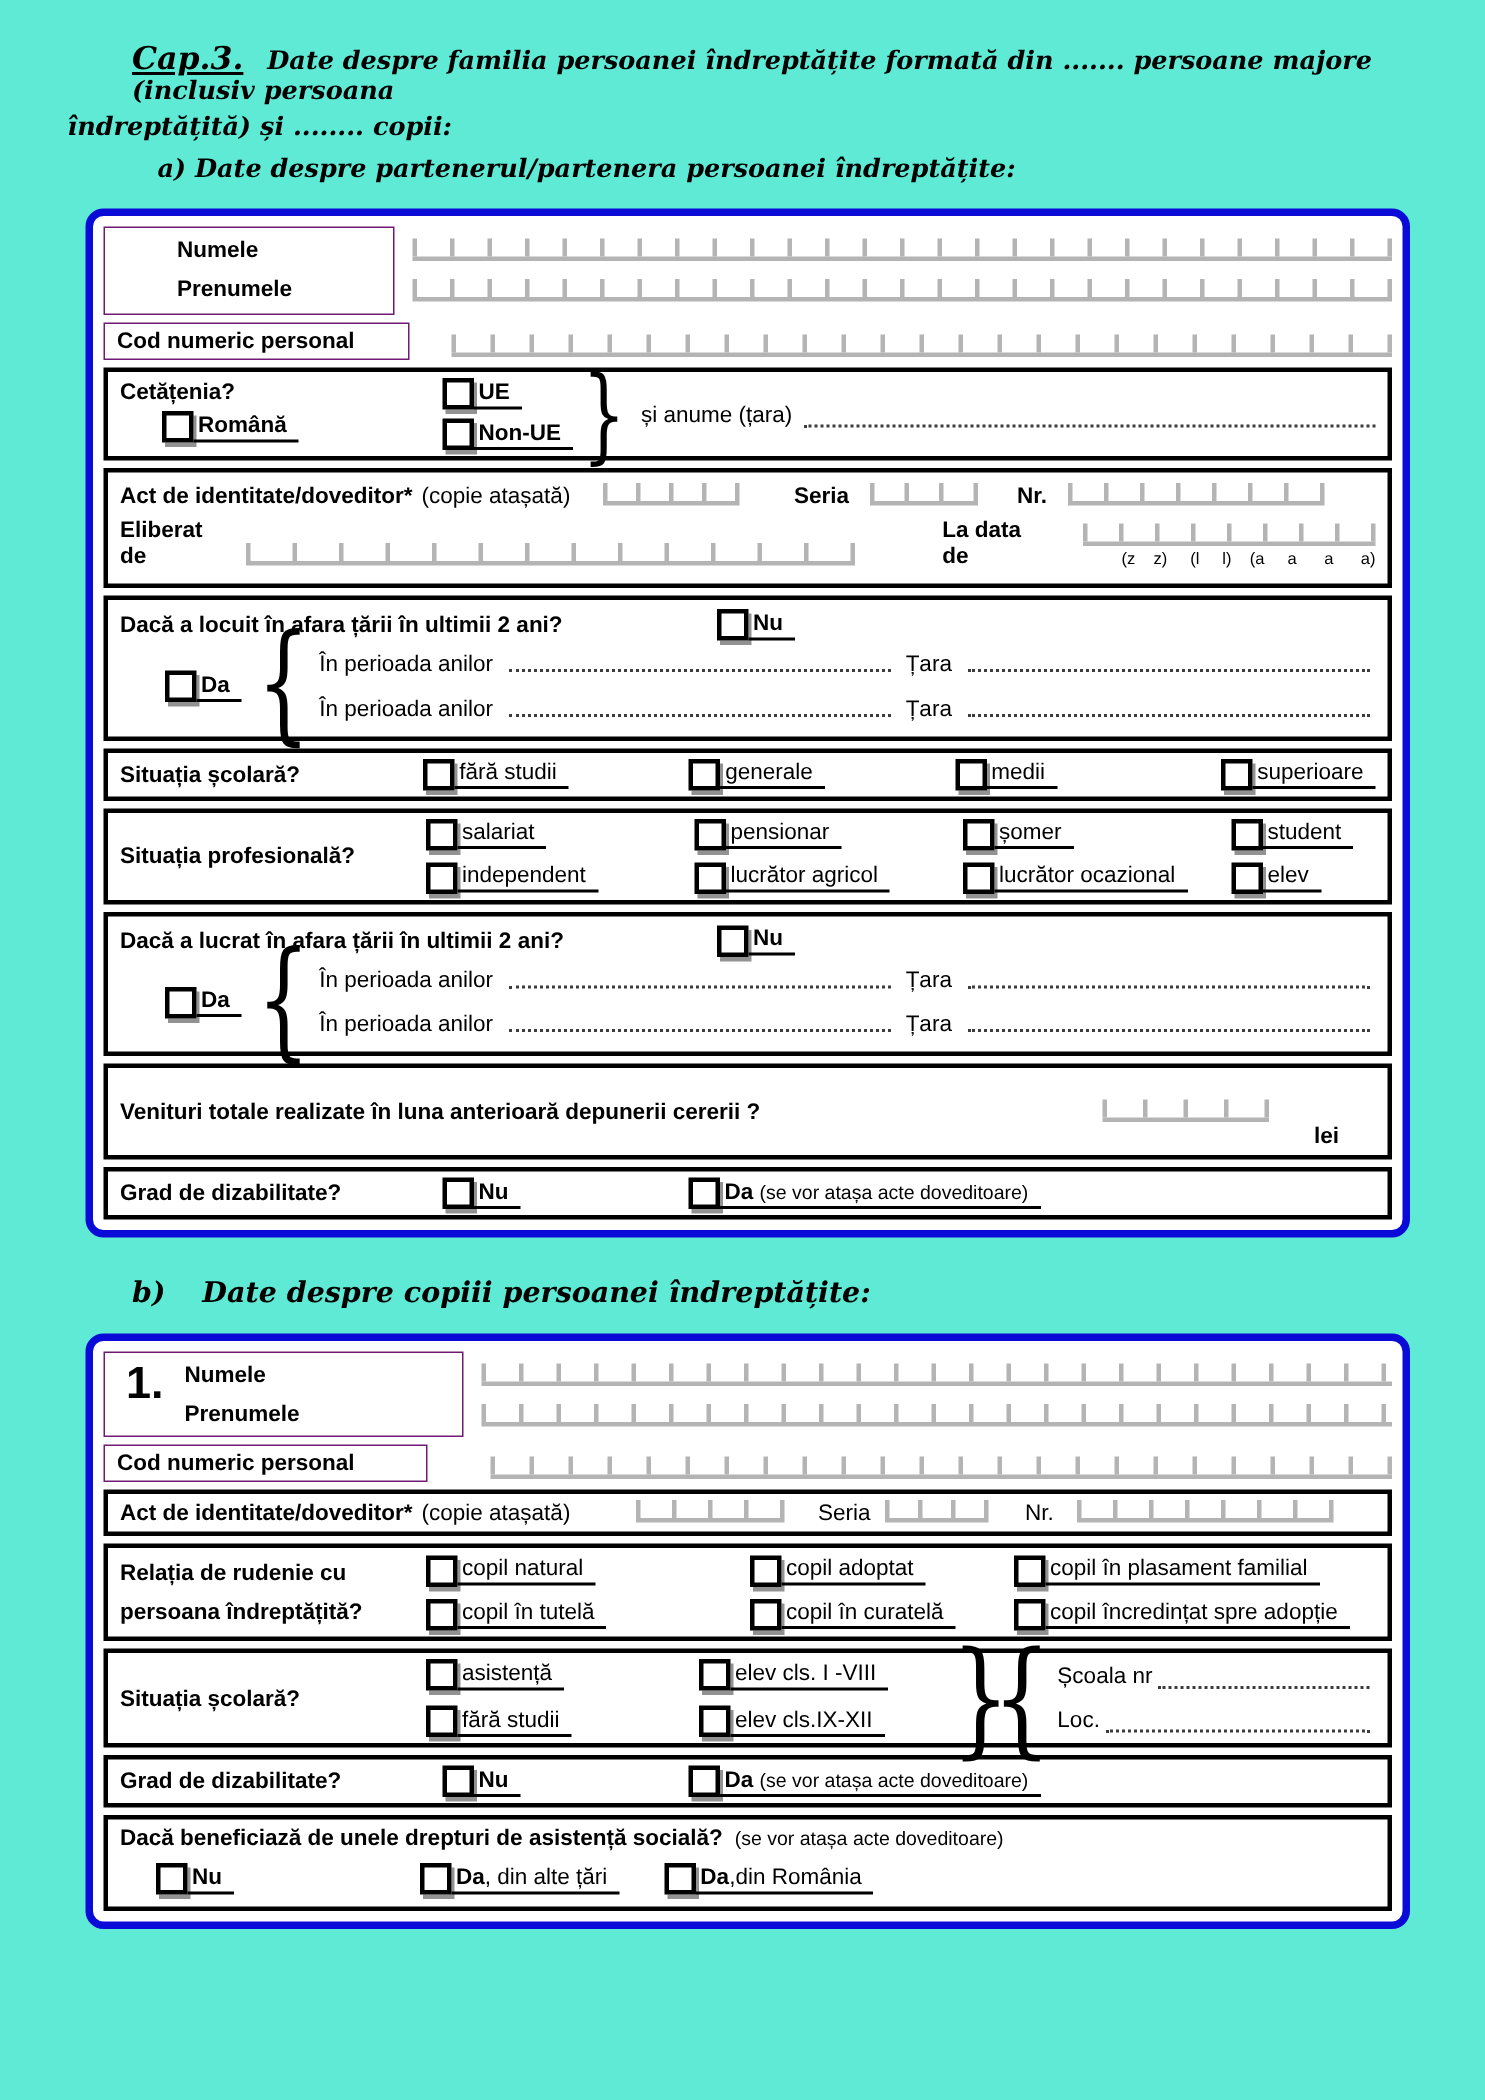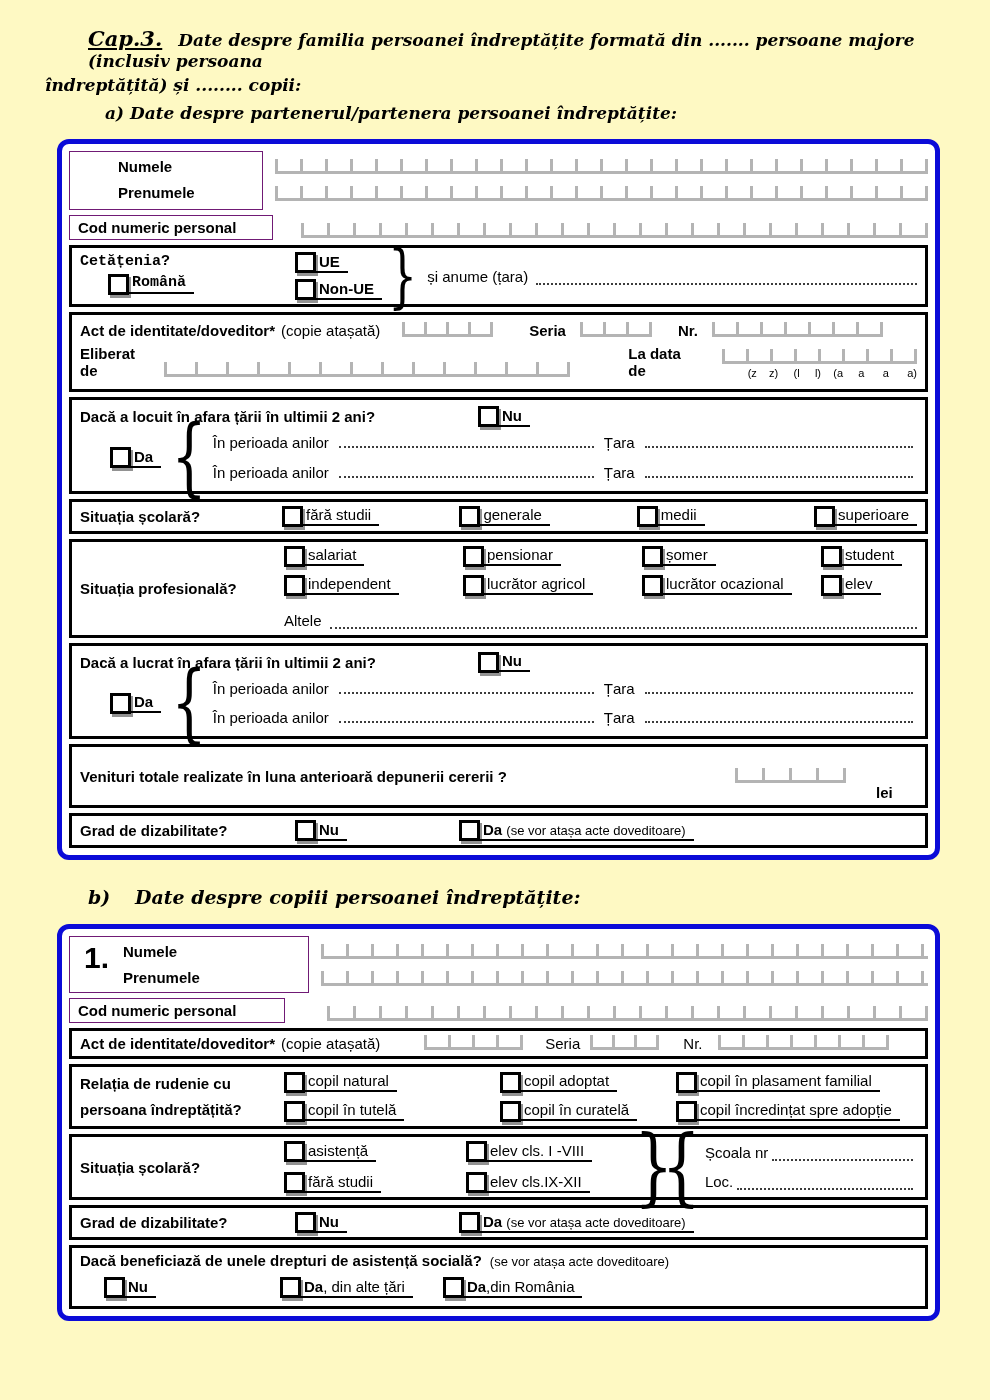--- a/index.html
+++ b/index.html
@@ -1,18 +1,18 @@
 <!DOCTYPE html>
 <html style="--frame: #0b0bd8;"><head>
 <meta charset="utf-8">
 <style>
   :root{ --frame:#0b0bd8; --comb:#b4b4b4; }
   *{box-sizing:border-box; margin:0; padding:0;}
   body{background:#fff;}
-  .page{width:990px;height:1400px;position:relative;background:#fef9c3;overflow:hidden;
+  .page{width:990px;height:1400px;position:relative;background:#5eead4;overflow:hidden;
         font-family:"Liberation Sans",sans-serif;font-size:15px;color:#000;}
 
   
   .hdr{margin:26px 45px 0 45px;font-family:"DejaVu Serif",serif;font-style:italic;font-weight:bold;}
   .h-line1{margin-left:43px;font-size:17px;}
   .cap{font-size:21px;text-decoration:underline;margin-right:10px;}
   .h-line2{font-size:17px;margin-top:4px;}
   .h-a{font-size:17px;margin:8px 0 0 60px;}
   .h-b{font-family:"DejaVu Serif",serif;font-style:italic;font-weight:bold;font-size:19px;
        margin:26px 0 16px 88px;}
@@ -49,21 +49,21 @@
   .opt{display:inline-flex;align-items:center;}
   .ul{border-bottom:2px solid #000;padding:0 8px 1px 3px;white-space:nowrap;}
 
   
   .lead{display:inline-block;height:13px;border-bottom:2px dotted #3c3c3c;}
   .grow{flex:1;}
   .w255{width:255px;}
 
   
   .cets{display:flex;align-items:center;min-height:60px;}
-  .cet-left{width:215px;font-family:Liberation Mono, monospace;}
+  .cet-left{width:215px;}
   .cet-left .q{margin-bottom:4px;}
   .cet-left .opt{margin-left:28px;}
   .cet-mid{display:flex;flex-direction:column;gap:6px;}
   .brace{font-family:"DejaVu Serif",serif;line-height:0.8;display:inline-block;}
   .br-cet{font-size:46px;transform:scaleY(1.5);margin:0 10px 0 6px;}
   .cet-right{flex:1;display:flex;align-items:flex-end;gap:8px;}
 
   
   .idrow{display:flex;align-items:flex-end;margin:3px 0 6px 0;}
   .idrow .comb{margin-bottom:2px;}
@@ -392,24 +392,20 @@
           </span>
           <span class="opt oc3">
             <span class="cbx"></span>
             <span class="ul">lucrător ocazional</span>
           </span>
           <span class="opt">
             <span class="cbx"></span>
             <span class="ul">elev</span>
           </span>
         </div>
-        <div class="altele" style="margin-left:0;">
-          <span>Altele</span>
-          <span class="lead grow"></span>
-        </div>
       </div>
     </div>
 
     <div class="sec">
       <div class="ab-q">
         <span class="b qtext">Dacă a lucrat în afara țării în ultimii 2 ani?</span>
         <span class="opt">
           <span class="cbx"></span>
           <span class="ul b">Nu</span>
         </span>

